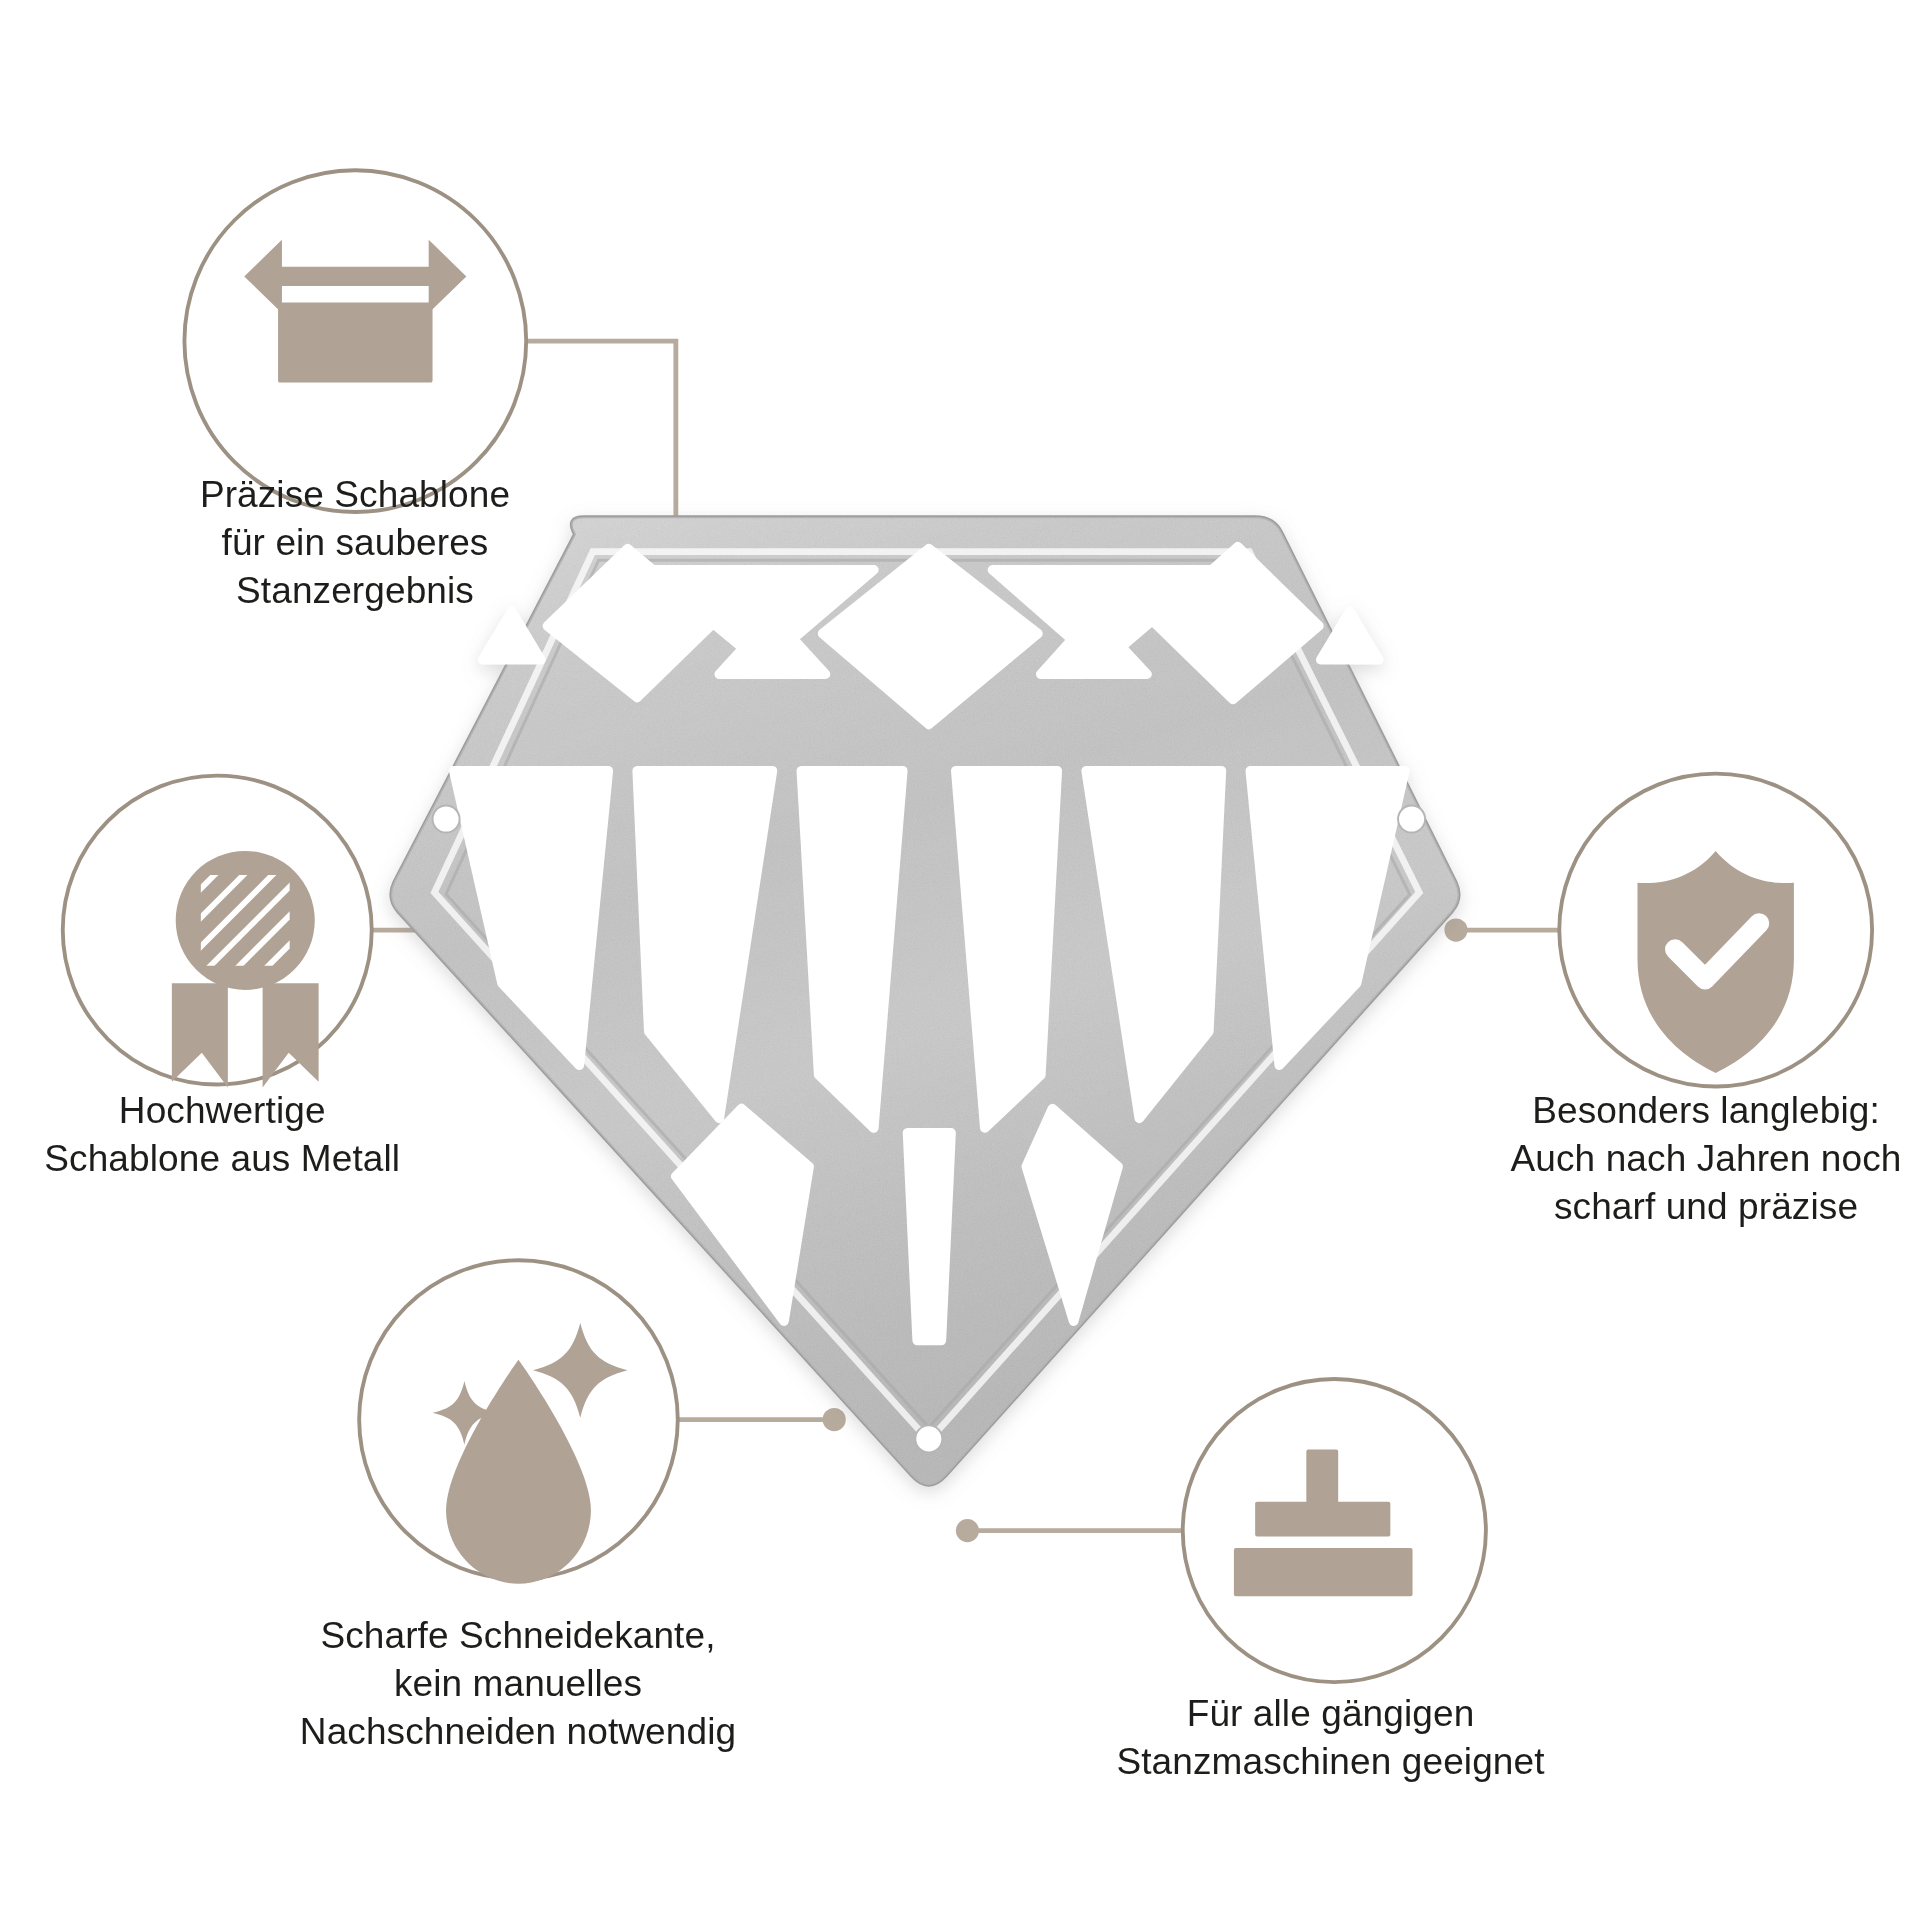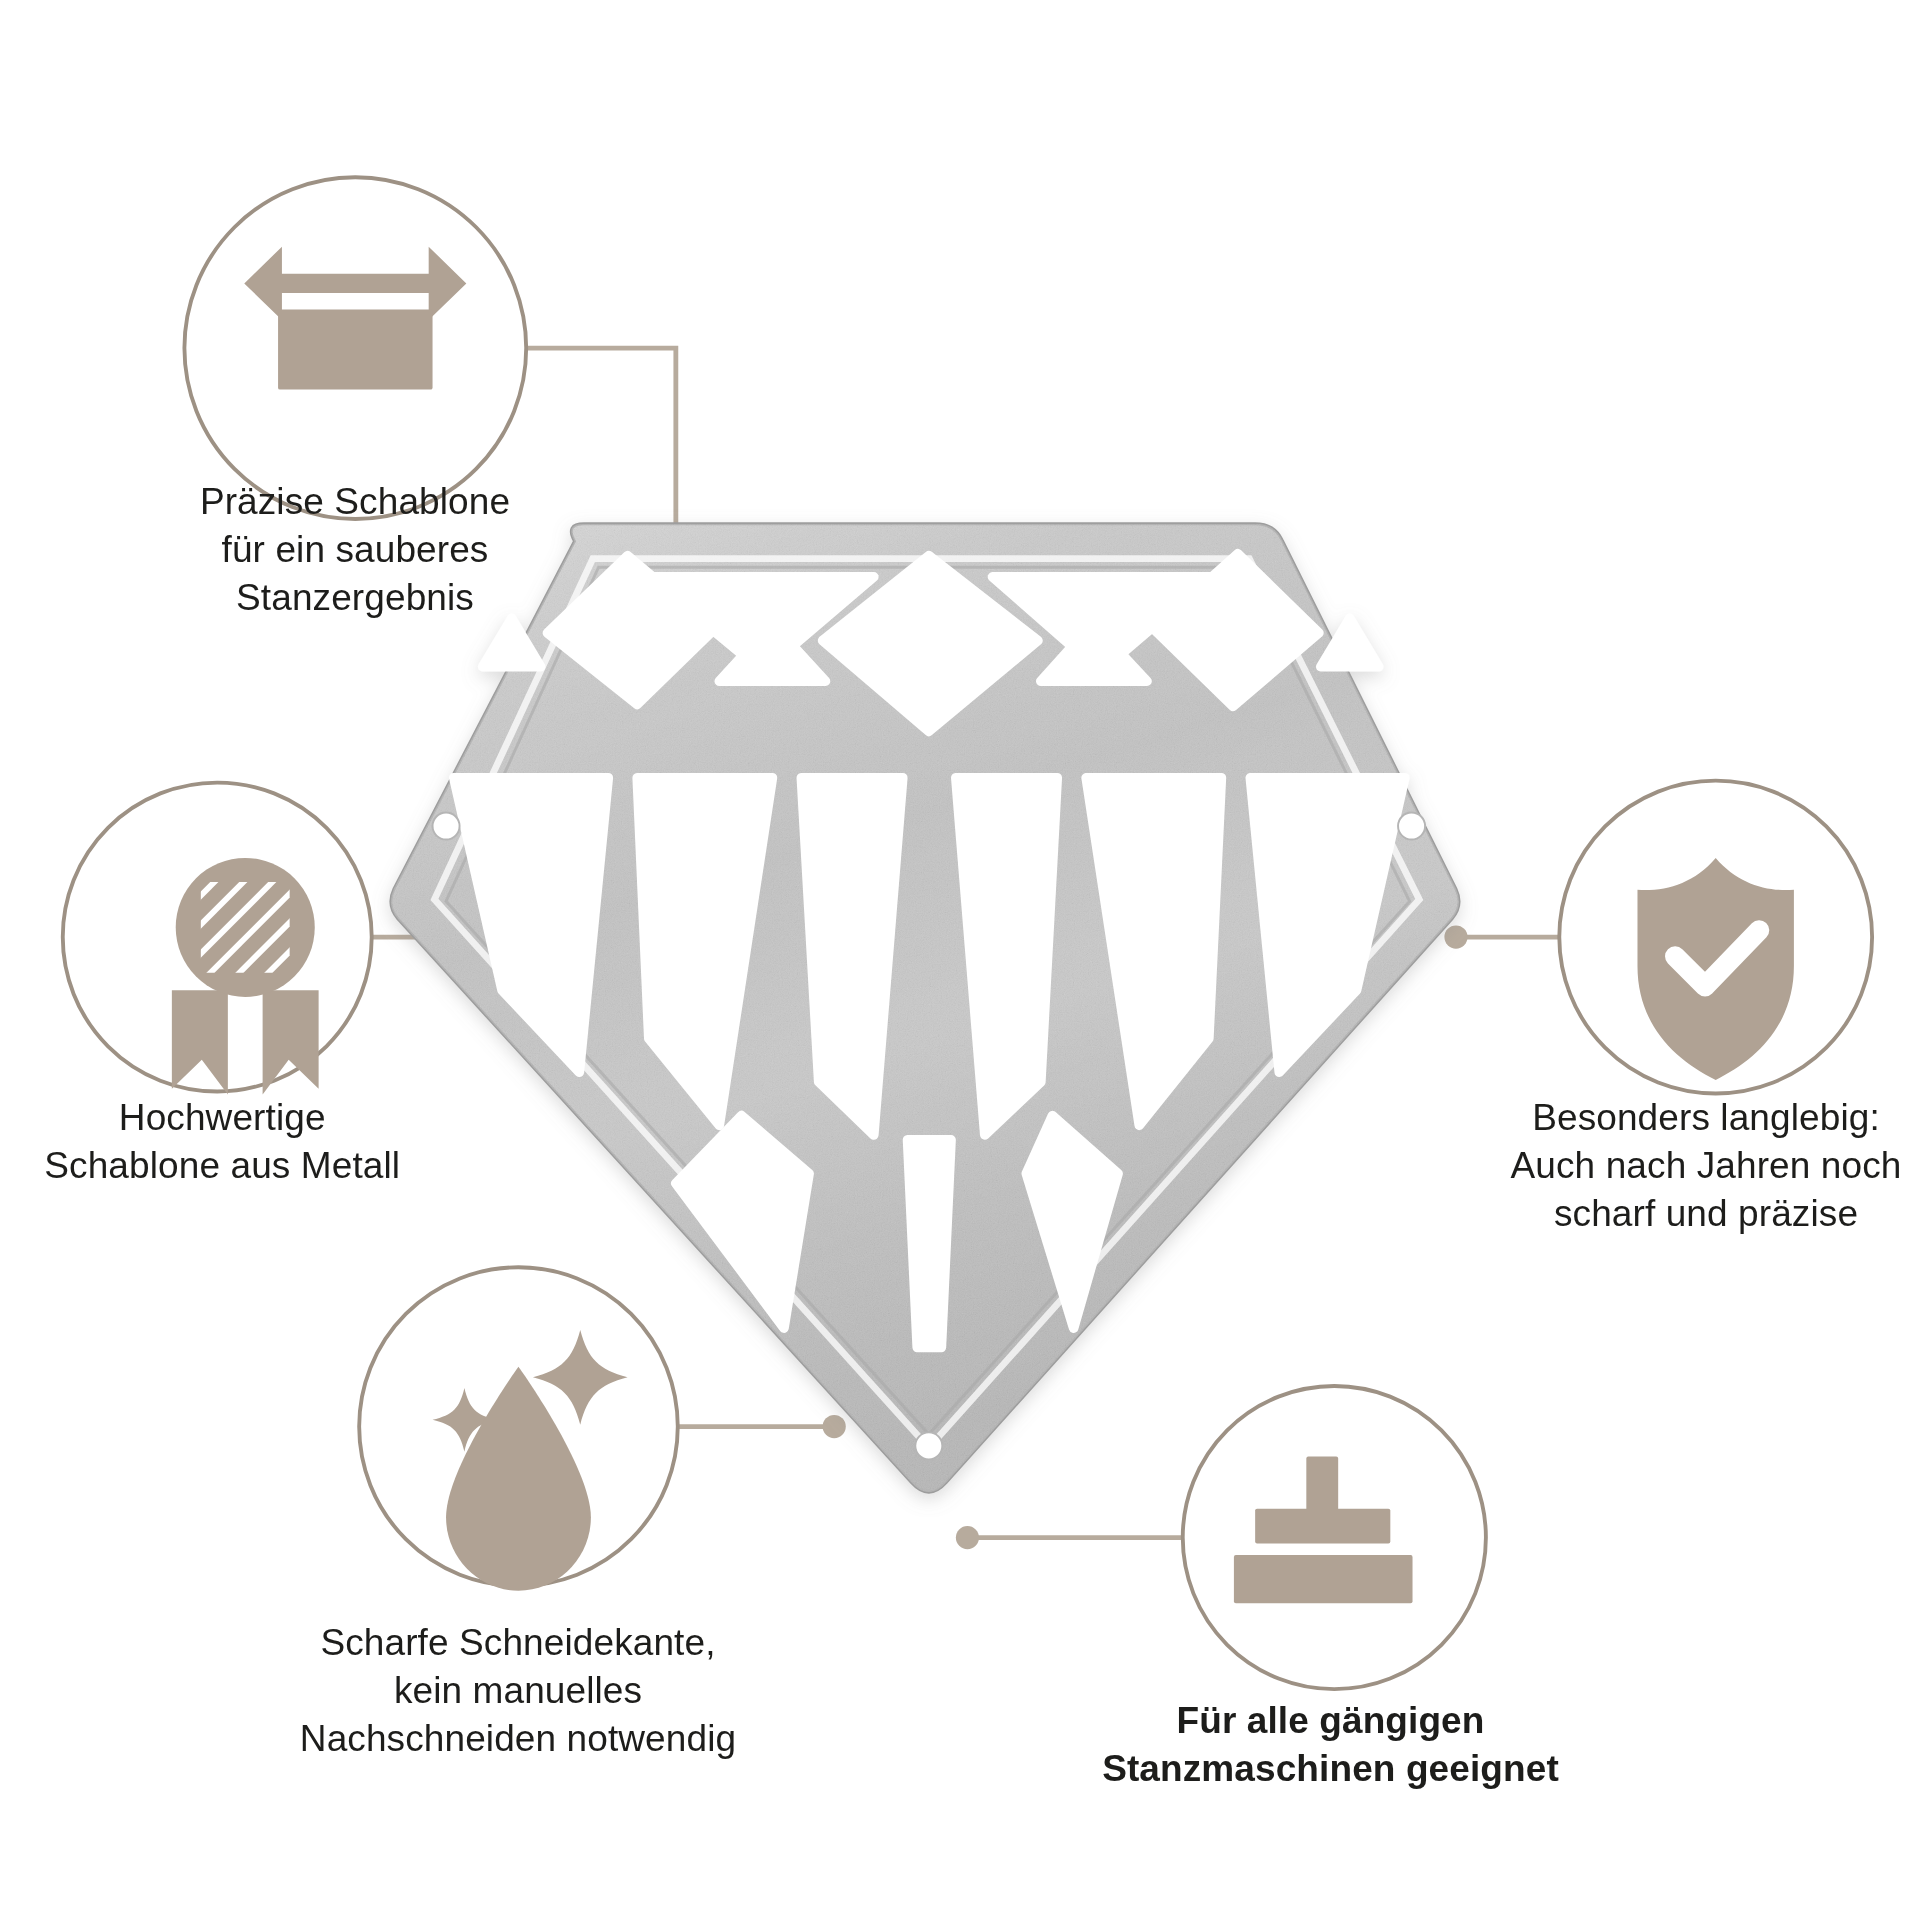--- a/index.html
+++ b/index.html
@@ -1,20 +1,20 @@
 <!DOCTYPE html>
 <html><head>
 <meta charset="utf-8">
 <style>
   html,body{margin:0;padding:0;background:#ffffff;}
   body{
     width:1931px;height:1931px;position:relative;overflow:hidden;
     font-family:"Liberation Sans",sans-serif;
   }
-  #stage{position:absolute;left:0;top:15px;width:1931px;height:1523px;}
+  #stage{position:absolute;left:0;top:8px;width:1931px;height:1523px;}
   svg.layer{position:absolute;left:0;top:0;width:1931px;height:1931px;}
   .callout-label{
     position:absolute;
     text-align:center;
     color:#1d1d1b;
     font-size:37px;
     line-height:1.30;
     font-weight:400;
     letter-spacing:0.1px;
     white-space:pre-line;
@@ -257,17 +257,17 @@
     <circle cx="1382" cy="1577" r="157" fill="#ffffff" stroke="#9d9184" stroke-width="4"></circle>
     <g fill="#b0a294">
 
       <rect x="1353" y="1493" width="33" height="82" rx="2"></rect>
 
       <rect x="1300" y="1547" width="140" height="36" rx="2"></rect>
 
       <rect x="1278" y="1595" width="185" height="50" rx="2"></rect>
     </g>
   </svg>
-  <div class="callout-label" style="left:1089px;top:1682px;width:483px;font-weight:bold;">Für alle gängigen
+  <div class="callout-label" style="left:1089px;top:1682px;width:483px;">Für alle gängigen
 Stanzmaschinen geeignet</div>
 
 </div>
 
 
 </body></html>

